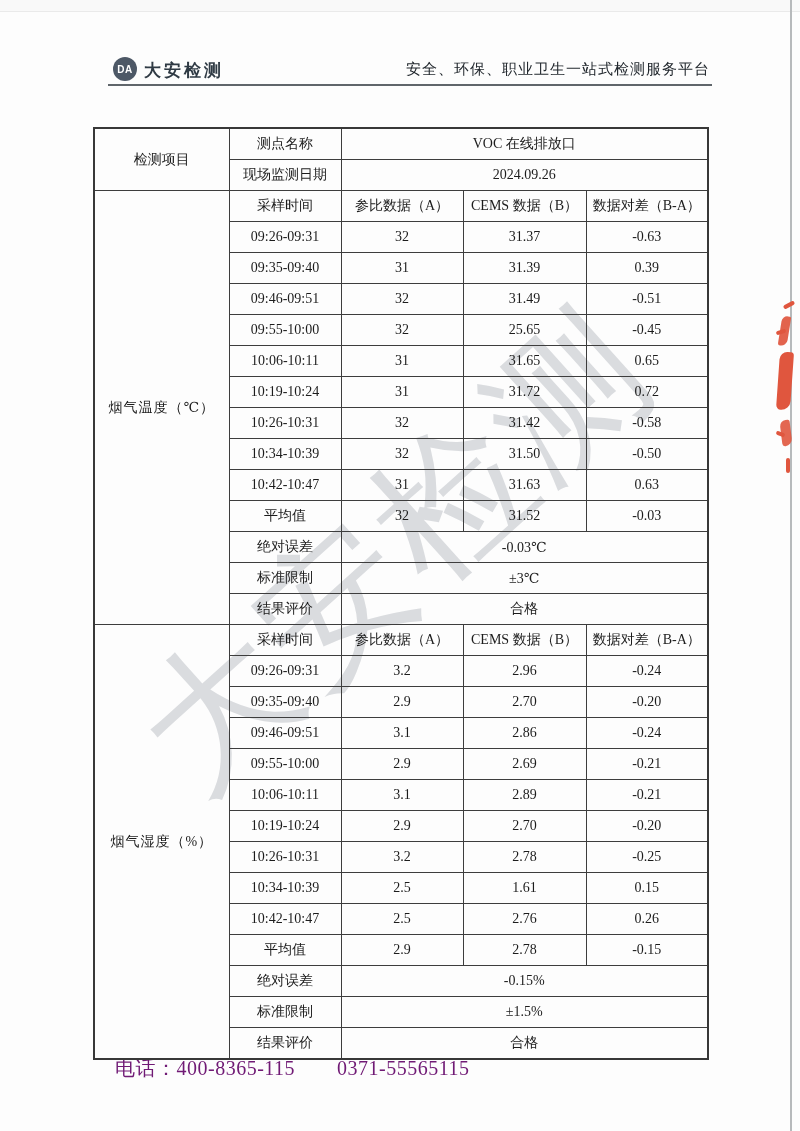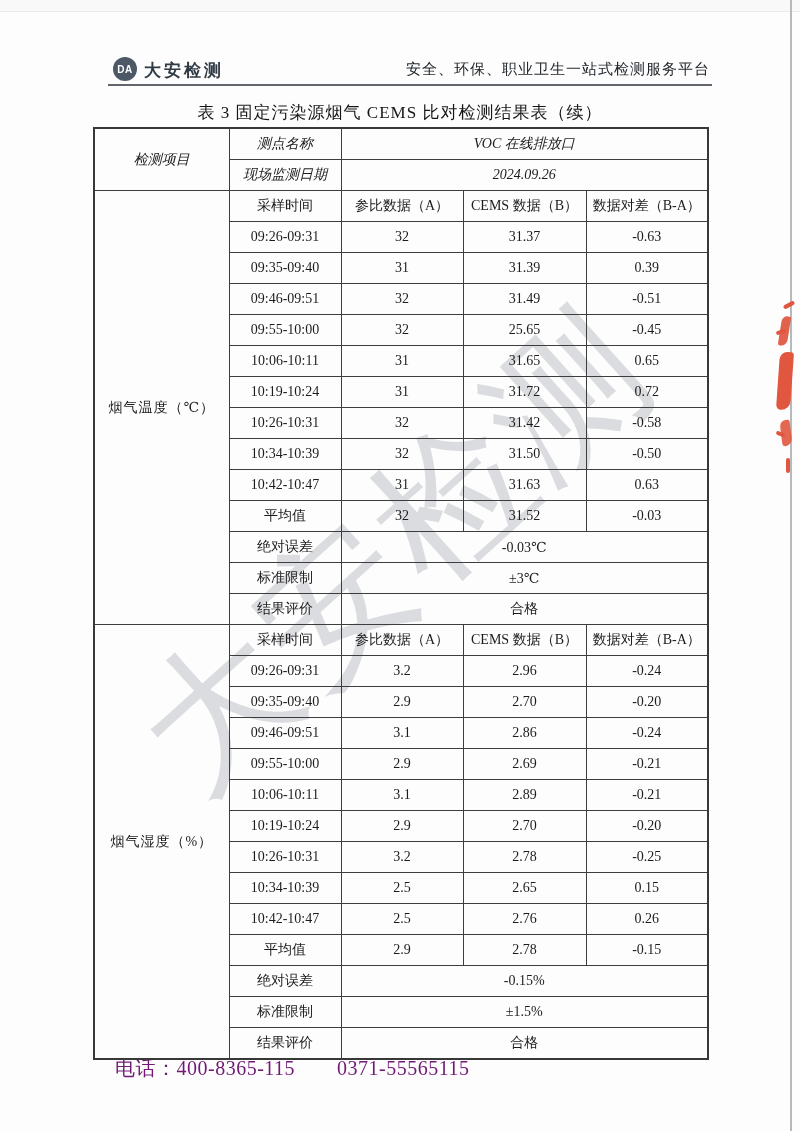--- a/index.html
+++ b/index.html
@@ -46,21 +46,21 @@
   
   table.results {
     position:absolute; left:93px; top:127px; width:614px; z-index:2;
     border-collapse:collapse; table-layout:fixed; background:transparent;
     border:2px solid #383838;
   }
   table.results td {
     border:1px solid #3d3d3d; text-align:center; vertical-align:middle;
     font-size:14px; padding:0 2px; height:30px; color:#1c1c1c;
   }
-  td.meta { height:26px;font-style:italic; }
+  td.meta { height:26px; }
   td.item-cell { letter-spacing:1px; }
   
   .page-info {
     position:absolute; left:93px; top:1031px; width:614px; text-align:center;
     font-size:13.5px; letter-spacing:3px; color:#202020;
   }
   .phone-line, .addr-line {
     position:absolute; left:115px; font-size:20px; color:#701a75; letter-spacing:0.5px;
   }
   .phone-line { top:1055px; }
@@ -85,21 +85,20 @@
 
 <div class="page">
 
   <div class="logo-circle">DA</div>
   <div class="brand">大安检测</div>
   <div class="tagline">安全、环保、职业卫生一站式检测服务平台</div>
   <div class="header-rule"></div>
 
   <div class="watermark">大安检测</div>
 
-  <div class="doc-title">表 3 固定污染源烟气 CEMS 比对检测结果表（续）</div>
 
   <table class="results">
     <colgroup>
       <col style="width:135px">
         <col style="width:112px">
         <col style="width:122px">
       <col style="width:123px">
         <col style="width:122px">
     </colgroup>
     <tbody>
@@ -236,21 +235,21 @@
         </tr>
         <tr>
           <td>10:26-10:31</td>
           <td>3.2</td>
           <td>2.78</td>
           <td>-0.25</td>
         </tr>
         <tr>
           <td>10:34-10:39</td>
           <td>2.5</td>
-          <td>2.65</td>
+          <td>1.61</td>
           <td>0.15</td>
         </tr>
         <tr>
           <td>10:42-10:47</td>
           <td>2.5</td>
           <td>2.76</td>
           <td>0.26</td>
         </tr>
         <tr>
           <td>平均值</td>

